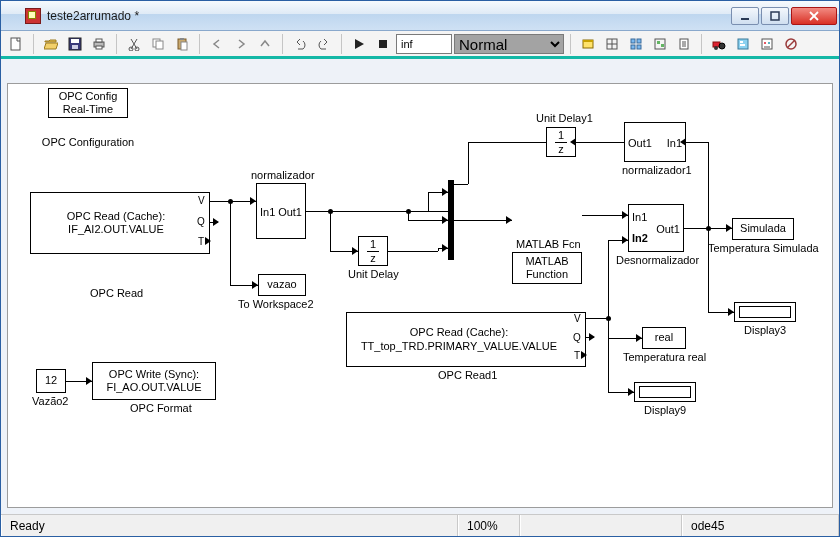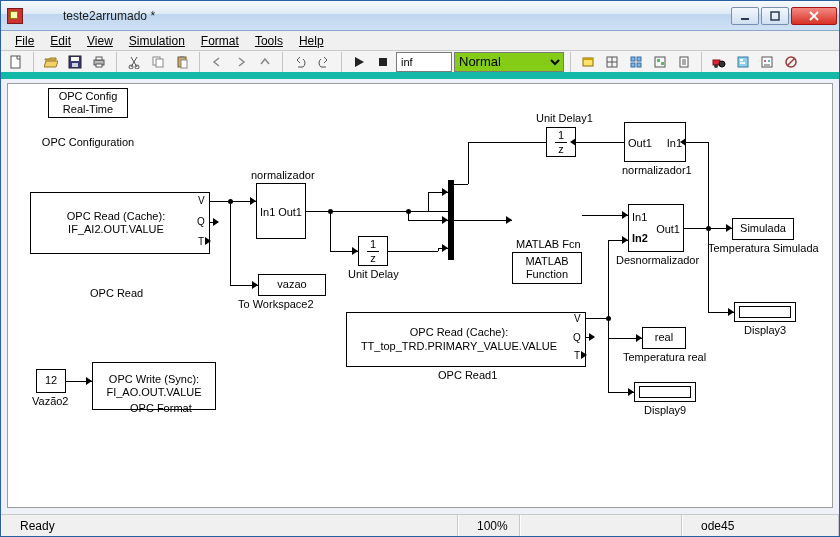--- a/index.html
+++ b/index.html
@@ -1,43 +1,43 @@
 <!DOCTYPE html>
 <html><head>
 <meta charset="utf-8">
 <style>
   * { box-sizing: border-box; }
   html, body { margin: 0; padding: 0; font-family: Tahoma, Arial, sans-serif; font-size: 11px; background: #fff; }
   .window { width: 840px; height: 537px; border: 1px solid #2a5fa3; background: #eef2f8; position: relative; }
   
-  .titlebar { height: 30px; background: linear-gradient(to bottom, #f6fafd 0%, #dfeaf6 45%, #bed6ef 46%, #cfe1f4 100%); display: flex; align-items: center; padding: 0 2px 0 6px; border-bottom: 1px solid #89a8cc; gap: 34px; }
+  .titlebar { height: 30px; background: linear-gradient(to bottom, #f6fafd 0%, #dfeaf6 45%, #bed6ef 46%, #cfe1f4 100%); display: flex; align-items: center; padding: 0 2px 0 24px; border-bottom: 1px solid #89a8cc; }
   .titlebar-icon { width: 16px; height: 16px; margin-right: 6px; background: #c33; border: 1px solid #7a1a1a; position: relative; }
   .titlebar-icon::after { content: ""; position: absolute; left: 2px; top: 2px; width: 6px; height: 6px; background: #ffb; border: 1px solid #880; }
   .title-text { flex: 1; color: #1a1a1a; font-size: 12px; }
   .win-btns { display: flex; gap: 2px; }
   .win-btn { width: 28px; height: 18px; border: 1px solid #7a8fb0; background: linear-gradient(to bottom, #f3f7fc, #d0dff0); display: flex; align-items: center; justify-content: center; border-radius: 2px; color: #2a3a55; }
   .win-btn.close { width: 46px; background: linear-gradient(to bottom, #f28b82, #d93025); border-color: #a81414; color: #fff; }
   .win-btn svg { display: block; }
   
   .menubar { height: 20px; background: #f0f0f0; display: flex; align-items: center; padding: 0 6px; border-bottom: 1px solid #c9c9c9; font-size: 12px; }
   .menu-item { padding: 2px 8px; cursor: default; }
   .menu-item .accel { text-decoration: underline; }
   
-  .toolbar { height: 28px; background: #f4f4f4; border-bottom: 7px solid #14b8a6; display: flex; align-items: center; padding: 0 4px; gap: 2px; }
+  .toolbar { height: 28px; background: #f4f4f4; border-bottom: 3px solid #14b8a6; display: flex; align-items: center; padding: 0 4px; gap: 2px; }
   .tbtn { width: 22px; height: 22px; border: 1px solid transparent; display: flex; align-items: center; justify-content: center; background: transparent; border-radius: 2px; color: #333; }
   .tsep { width: 1px; height: 20px; background: #c5c5c5; margin: 0 4px; }
   .tool-input { height: 20px; border: 1px solid #7a7a7a; background: #fff; font-size: 11px; padding: 0 4px; }
   .stop-field { width: 56px; }
-  .mode-select { width: 110px; height: 20px; border: 1px solid #7a7a7a; background: #84cc16; font-size: 13px; }
+  .mode-select { width: 110px; height: 20px; border: 1px solid #7a7a7a; background: #a3a3a3; font-size: 15px; }
   
   .canvas-wrap { position: absolute; left: 6px; right: 6px; top: 82px; bottom: 28px; background: #fff; border: 1px solid #9c9c9c; }
   .canvas-inner { position: absolute; inset: 0; }
   
   .statusbar { position: absolute; left: 0; right: 0; bottom: 0; height: 22px; display: flex; border-top: 1px solid #c9c9c9; background: #f0f0f0; font-size: 12px; }
-  .status-cell { padding: 2px 18px; border-right: 1px solid #c9c9c9; border-left: 1px solid #fff; display: flex; align-items: center; }
+  .status-cell { padding: 2px 8px; border-right: 1px solid #c9c9c9; border-left: 1px solid #fff; display: flex; align-items: center; }
   .status-ready { width: 457px; }
   .status-zoom { width: 62px; }
   .status-gap { width: 162px; }
   .status-solver { flex: 1; }
   
   .blk { position: absolute; background: #fff; border: 1px solid #000; font-size: 11px; display: flex; align-items: center; justify-content: center; text-align: center; padding: 2px 4px; line-height: 1.2; }
   .lbl { position: absolute; font-size: 11px; color: #000; text-align: center; white-space: nowrap; }
   .port-lbl { position: absolute; font-size: 10px; color: #000; }
   .muxbar { position: absolute; background: #000; }
   
@@ -72,29 +72,20 @@
         </div>
       <div class="win-btn close">
           <svg width="10" height="10">
             <line x1="1" y1="1" x2="9" y2="9" stroke="currentColor" stroke-width="1.8"></line>
             <line x1="9" y1="1" x2="1" y2="9" stroke="currentColor" stroke-width="1.8"></line>
           </svg>
         </div>
     </div>
   </div>
 
-  <div class="menubar">
-    <div class="menu-item"><span class="accel">File</span></div>
-    <div class="menu-item"><span class="accel">Edit</span></div>
-    <div class="menu-item"><span class="accel">View</span></div>
-    <div class="menu-item"><span class="accel">Simulation</span></div>
-    <div class="menu-item"><span class="accel">Format</span></div>
-    <div class="menu-item"><span class="accel">Tools</span></div>
-    <div class="menu-item"><span class="accel">Help</span></div>
-  </div>
 
   <div class="toolbar">
     <div class="tbtn">
         <svg width="14" height="14">
           <rect x="2" y="1" width="9" height="12" fill="#fff" stroke="#555"></rect>
           <polyline points="8,1 8,4 11,4" fill="none" stroke="#555"></polyline>
         </svg>
       </div>
     <div class="tsep"></div>
     <div class="tbtn">
@@ -267,21 +258,21 @@
       <div class="port-lbl" style="left:189px; top:132px;">Q</div>
       <div class="port-lbl" style="left:190px; top:152px;">T</div>
       <div class="tri" style="left:197px; top:153px;"></div>
 
       <div class="blk" style="left:248px; top:99px; width:50px; height:56px;">
         <span style="position:absolute; left:3px; top:22px;">In1</span>
         <span style="position:absolute; right:3px; top:22px;">Out1</span>
       </div>
       <div class="lbl" style="left:243px; top:85px;">normalizador</div>
 
-      <div class="blk" style="left:250px; top:190px; width:68px; height:22px;">
+      <div class="blk" style="left:250px; top:190px; width:48px; height:22px;">
           <span>vazao</span>
         </div>
       <div class="lbl" style="left:230px; top:214px;">To Workspace2</div>
 
       <div class="blk" style="left:350px; top:152px; width:30px; height:30px;">
         <div class="frac">
             <span>1</span>
             <div class="frac-line"></div>
             <span>z</span>
           </div>
@@ -340,21 +331,21 @@
       <div class="lbl" style="left:615px; top:267px;">Temperatura real</div>
 
       <div class="display-blk" style="left:626px; top:298px; width:62px; height:20px;"></div>
       <div class="lbl" style="left:636px; top:320px;">Display9</div>
 
       <div class="blk" style="left:28px; top:285px; width:30px; height:24px;">
           <span>12</span>
         </div>
       <div class="lbl" style="left:24px; top:311px;">Vazão2</div>
 
-      <div class="blk" style="left:84px; top:278px; width:124px; height:48px;">
+      <div class="blk" style="left:84px; top:278px; width:124px; height:38px;">
         <div><span>OPC Write (Sync):</span><br><span>FI_AO.OUT.VALUE</span></div>
       </div>
       <div class="lbl" style="left:122px; top:318px;">OPC Format</div>
 
       <div class="hwire" style="left:202px; top:117px; width:46px;"></div>
       <div class="tri" style="left:242px; top:113px;"></div>
 
       <div class="node" style="left:220px; top:115px;"></div>
 
       <div class="vwire" style="left:222px; top:117px; height:84px;"></div>

